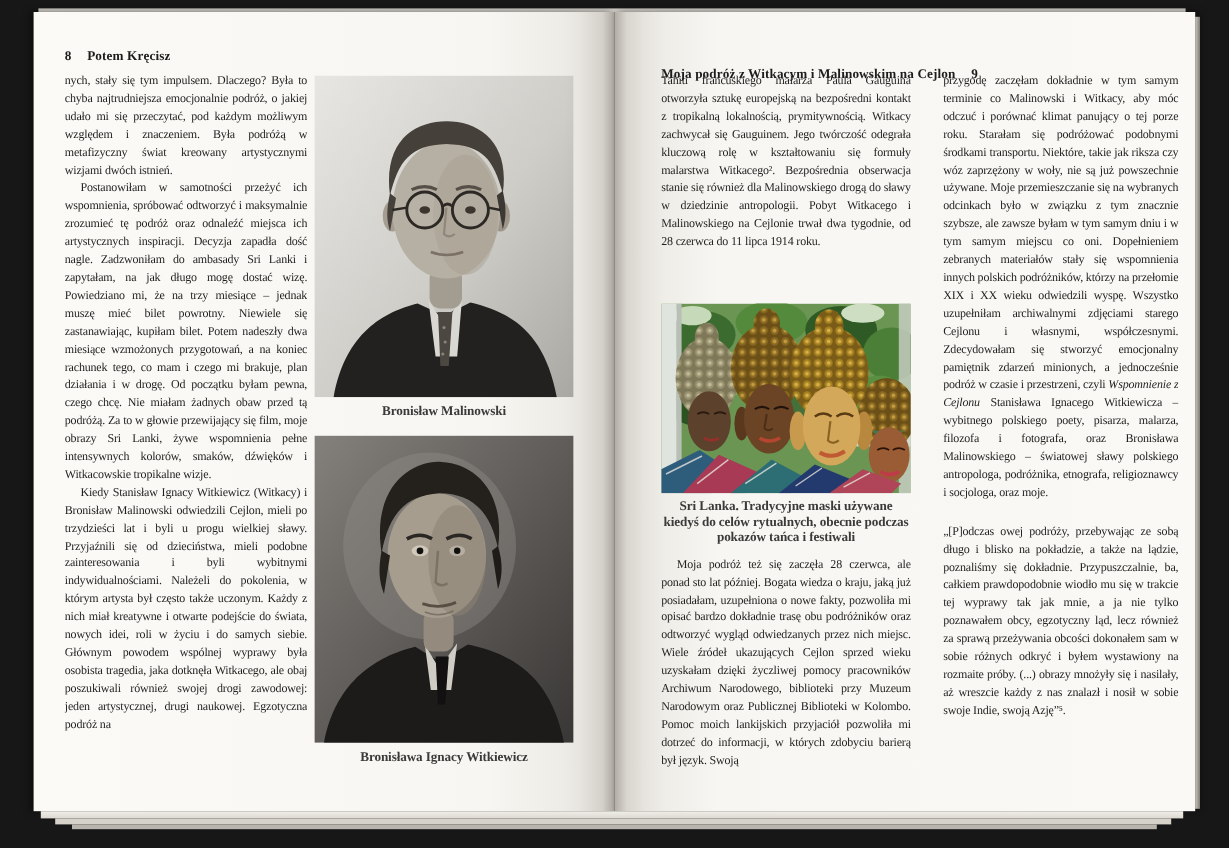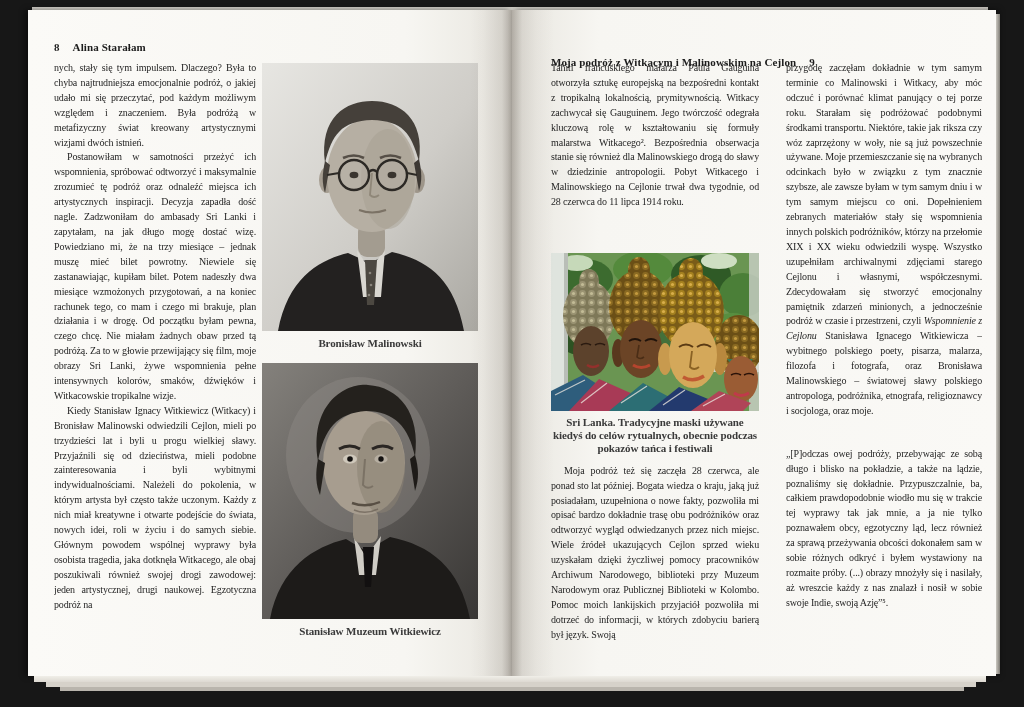--- a/index.html
+++ b/index.html
@@ -42,21 +42,21 @@
   .col { position:absolute; text-align:justify; color:#1f1f1f; }
   .col p { margin:0; font-size:10px; line-height:14.9px; letter-spacing:-.15px; }
   .col p.indent { text-indent:13px; }
   .lp-text { left:26px;  top:51px; width:202px; height:604px; overflow:hidden; }
   .rp-col1 { left:39px;  top:51px; width:208px; max-height:608px; overflow:hidden; }
   .rp-col2 { left:274px; top:51px; width:196px; max-height:608px; overflow:hidden; }
   .rp-col1 .p1 { min-height:185px; }
   .rp-col1 .photo { margin-top:7px; }
   .rp-col1 .cap { margin-top:5px; }
   .rp-col1 .p2 { margin-top:9px; }
-  .rp-col2 .quote { margin-top:28px; }
+  .rp-col2 .quote { margin-top:18px; }
   .booktitle { font-style:italic; }
 
   .lp-photos { position:absolute; left:234px; top:53px; width:216px; }
   .figure { margin:0; padding:0; }
   .figure svg { display:block; width:100%; }
   .cap {
     font-size:11px; line-height:12.9px; color:#3a3a3a;
     letter-spacing:-.1px; text-align:center; font-weight:bold;
   }
   .lp-photos .cap { margin-top:6px; }
@@ -64,21 +64,21 @@
 </style>
 </head>
 <body>
 
 <div class="stage">
 
   <div class="edge-top"></div>
 
   <div class="page page-left">
     <div class="runhead lp-head">
-      <span class="num">8</span><span>Alina Starałam</span>
+      <span class="num">8</span><span>Potem Kręcisz</span>
     </div>
 
     <div class="col lp-text">
       <p>nych, stały się tym impulsem. Dlaczego? Była to chyba najtrudniejsza emocjonalnie podróż, o jakiej udało mi się przeczytać, pod każdym możliwym względem i znaczeniem. Była podróżą w metafizyczny świat kreowany artystycznymi wizjami dwóch istnień.</p>
       <p class="indent">Postanowiłam w samotności przeżyć ich wspomnienia, spróbować odtworzyć i maksymalnie zrozumieć tę podróż oraz odnaleźć miejsca ich artystycznych inspiracji. Decyzja zapadła dość nagle. Zadzwoniłam do ambasady Sri Lanki i zapytałam, na jak długo mogę dostać wizę. Powiedziano mi, że na trzy miesiące – jednak muszę mieć bilet powrotny. Niewiele się zastanawiając, kupiłam bilet. Potem nadeszły dwa miesiące wzmożonych przygotowań, a na koniec rachunek tego, co mam i czego mi brakuje, plan działania i w drogę. Od początku byłam pewna, czego chcę. Nie miałam żadnych obaw przed tą podróżą. Za to w głowie przewijający się film, moje obrazy Sri Lanki, żywe wspomnienia pełne intensywnych kolorów, smaków, dźwięków i Witkacowskie tropikalne wizje.</p>
       <p class="indent">Kiedy Stanisław Ignacy Witkiewicz (Witkacy) i Bronisław Malinowski odwiedzili Cejlon, mieli po trzydzieści lat i byli u progu wielkiej sławy. Przyjaźnili się od dzieciństwa, mieli podobne zainteresowania i byli wybitnymi indywidualnościami. Należeli do pokolenia, w którym artysta był często także uczonym. Każdy z nich miał kreatywne i otwarte podejście do świata, nowych idei, roli w życiu i do samych siebie. Głównym powodem wspólnej wyprawy była osobista tragedia, jaka dotknęła Witkacego, ale obaj poszukiwali również swojej drogi zawodowej: jeden artystycznej, drugi naukowej. Egzotyczna podróż na</p>
     </div>
 
     <div class="lp-photos">
       <figure class="figure fig1">
@@ -144,21 +144,21 @@
           <path d="M110,86 Q121,80 131,86" stroke="#2a2623" stroke-width="3" fill="none"></path>
           <ellipse cx="88" cy="96" rx="7" ry="4.6" fill="#cfc8bb"></ellipse>
           <circle cx="88" cy="96" r="2.8" fill="#131110"></circle>
           <ellipse cx="119" cy="96" rx="6.6" ry="4.4" fill="#b6aea1"></ellipse>
           <circle cx="119" cy="96" r="2.7" fill="#131110"></circle>
           <path d="M103,96 L101,122 Q105,127 111,123" stroke="#7b7265" stroke-width="2" fill="none"></path>
           <path d="M90,140 Q104,145 118,139" stroke="#584f44" stroke-width="2.4" fill="none"></path>
           <path d="M92,147 Q104,152 116,146" stroke="#6a6054" stroke-width="1.4" fill="none" opacity=".7"></path>
         </svg>
       </figure>
-      <div class="cap">Stanisław Muzeum Witkiewicz</div>
+      <div class="cap">Bronisława Ignacy Witkiewicz</div>
     </div>
   </div>
 
   <div class="page page-right">
     <div class="runhead rp-head">
       <span>Moja podróż z Witkacym i Malinowskim na Cejlon</span><span class="num">9</span>
     </div>
 
     <div class="col rp-col1">
       <p class="p1">Tahiti francuskiego malarza Paula Gauguina otworzyła sztukę europejską na bezpośredni kontakt z tropikalną lokalnością, prymitywnością. Witkacy zachwycał się Gauguinem. Jego twórczość odegrała kluczową rolę w kształtowaniu się formuły malarstwa Witkacego². Bezpośrednia obserwacja stanie się również dla Malinowskiego drogą do sławy w dziedzinie antropologii. Pobyt Witkacego i Malinowskiego na Cejlonie trwał dwa tygodnie, od 28 czerwca do 11 lipca 1914 roku.</p>

